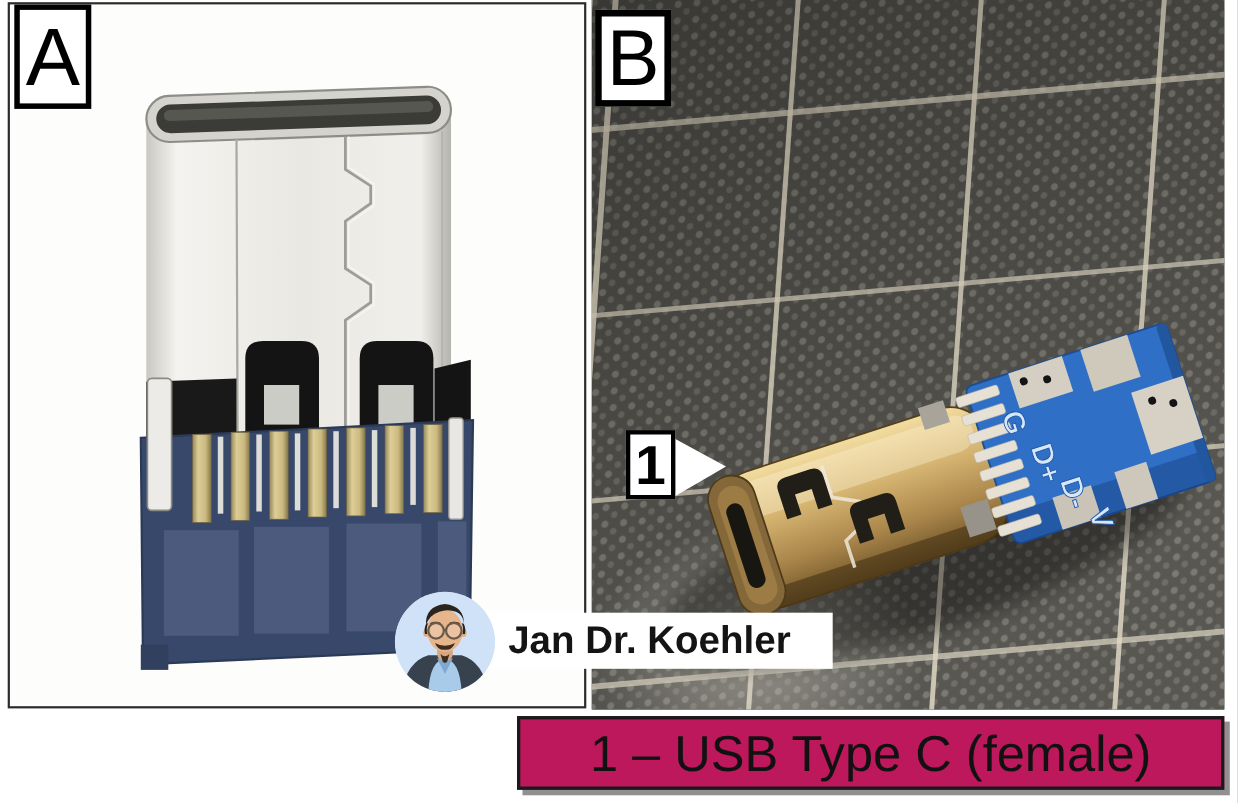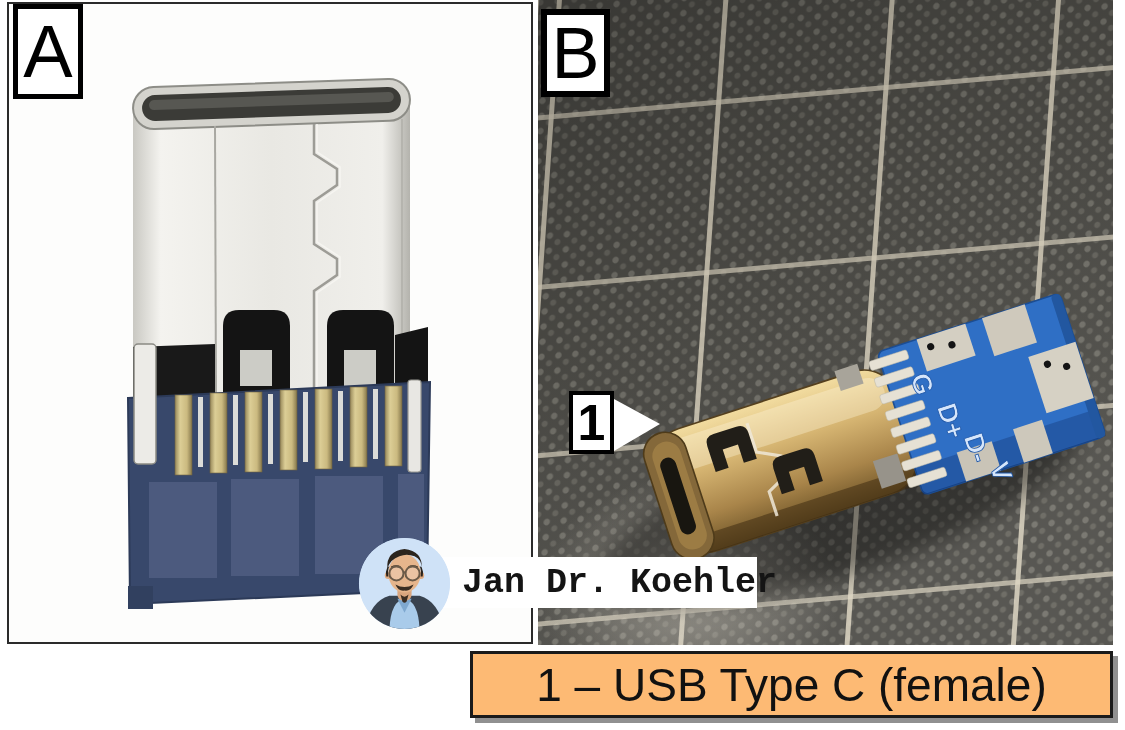--- a/index.html
+++ b/index.html
@@ -54,30 +54,30 @@
     display:flex;align-items:center;justify-content:center;
     font-size:50px;font-weight:bold;line-height:1;color:#000;
   }
   .callout-arrow{position:absolute;left:76px;top:397px;}
   
   .wm-strip{
     position:absolute;left:428px;top:557px;width:329px;height:51px;background:#ffffff;
     display:flex;align-items:center;
   }
   .wm-name{
-    margin-left:34px;font-size:35px;font-weight:bold;color:#141414;white-space:nowrap;font-family:Liberation Mono, monospace;
+    margin-left:34px;font-size:35px;font-weight:bold;color:#141414;white-space:nowrap;
   }
   .avatar{
     position:absolute;left:359px;top:538px;width:91px;height:91px;border-radius:50%;
     overflow:hidden;background:#cfe2f7;
   }
   
   .caption-box{
     position:absolute;left:470px;top:651px;width:637px;height:61px;
-    background:#fdba74;border:3px solid #1a1a1a;
+    background:#be185d;border:3px solid #1a1a1a;
     box-shadow:5px 5px 0 rgba(125,125,125,0.85);
     display:flex;align-items:center;justify-content:center;
     font-size:46px;color:#111;white-space:nowrap;
   }
 </style>
 </head>
 <body>
 
 <div class="stage">
 

